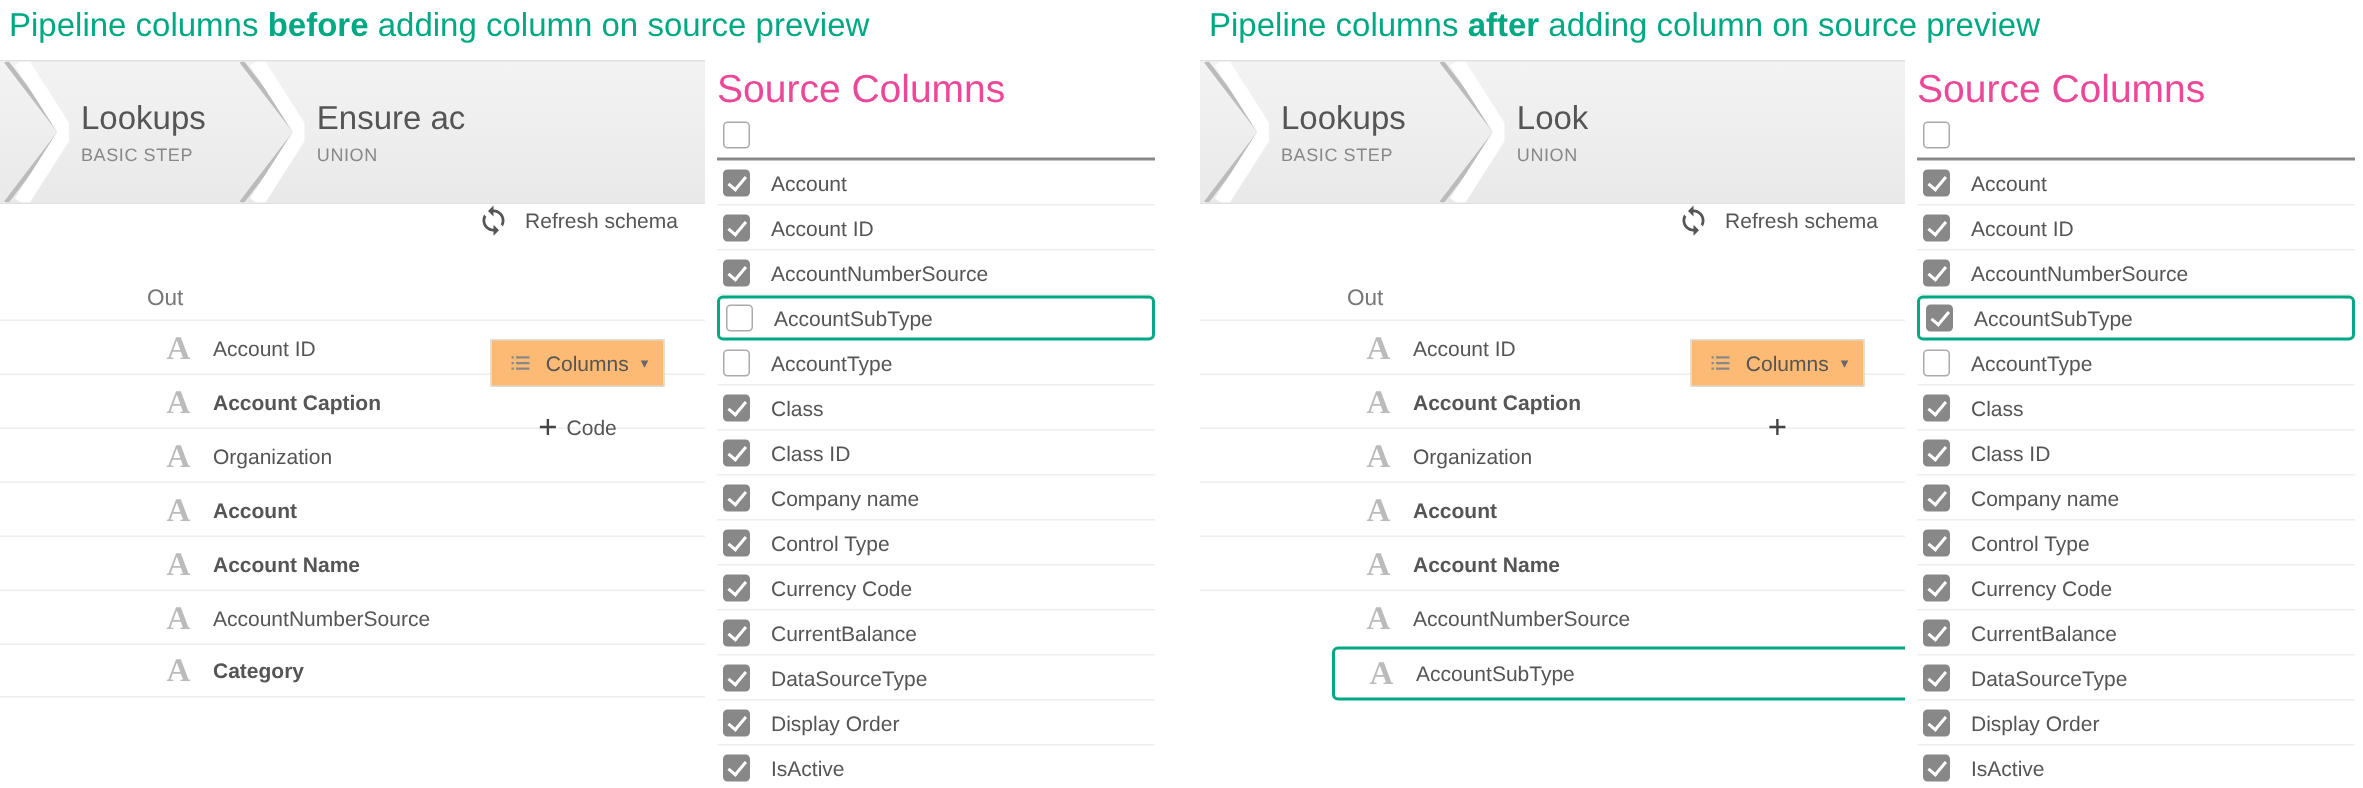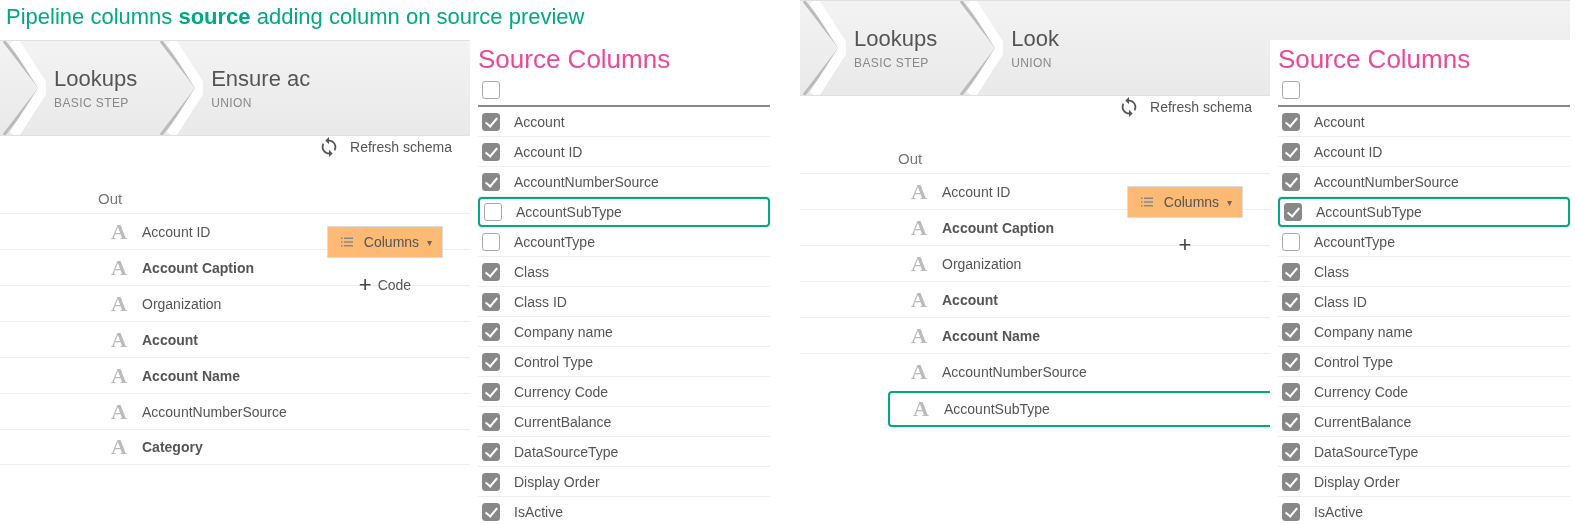--- a/index.html
+++ b/index.html
@@ -154,21 +154,21 @@
   }
   .src-label { color:#555; }
 </style>
 </head>
 <body>
 
 <div class="panels">
 
   <div class="panel">
     <div class="caption">
-      <span>Pipeline columns </span><span class="bold">source</span><span> adding column on source preview</span>
+      <span>Pipeline columns </span><span class="bold">before</span><span> adding column on source preview</span>
     </div>
 
     <div class="stepbar">
       <div class="chevron">
         <svg width="46" height="94" viewBox="0 0 46 94">
             <polyline points="4,0 40,47 4,94" fill="none" stroke="#bbb" stroke-width="3"></polyline>
             <polyline points="14,0 44,47 14,94" fill="none" stroke="#fff" stroke-width="10"></polyline>
           </svg>
       </div>
       <div class="step">
@@ -300,20 +300,23 @@
           </div>
           <div class="src-row">
             <div class="chk checked"></div>
             <span class="src-label">IsActive</span>
           </div>
         </div>
     </div>
   </div>
 
   <div class="panel">
+    <div class="caption">
+      <span>Pipeline columns </span><span class="bold">after</span><span> adding column on source preview</span>
+    </div>
 
     <div class="stepbar">
       <div class="chevron">
         <svg width="46" height="94" viewBox="0 0 46 94">
             <polyline points="4,0 40,47 4,94" fill="none" stroke="#bbb" stroke-width="3"></polyline>
             <polyline points="14,0 44,47 14,94" fill="none" stroke="#fff" stroke-width="10"></polyline>
           </svg>
       </div>
       <div class="step">
         <div class="step-title">Lookups</div>

